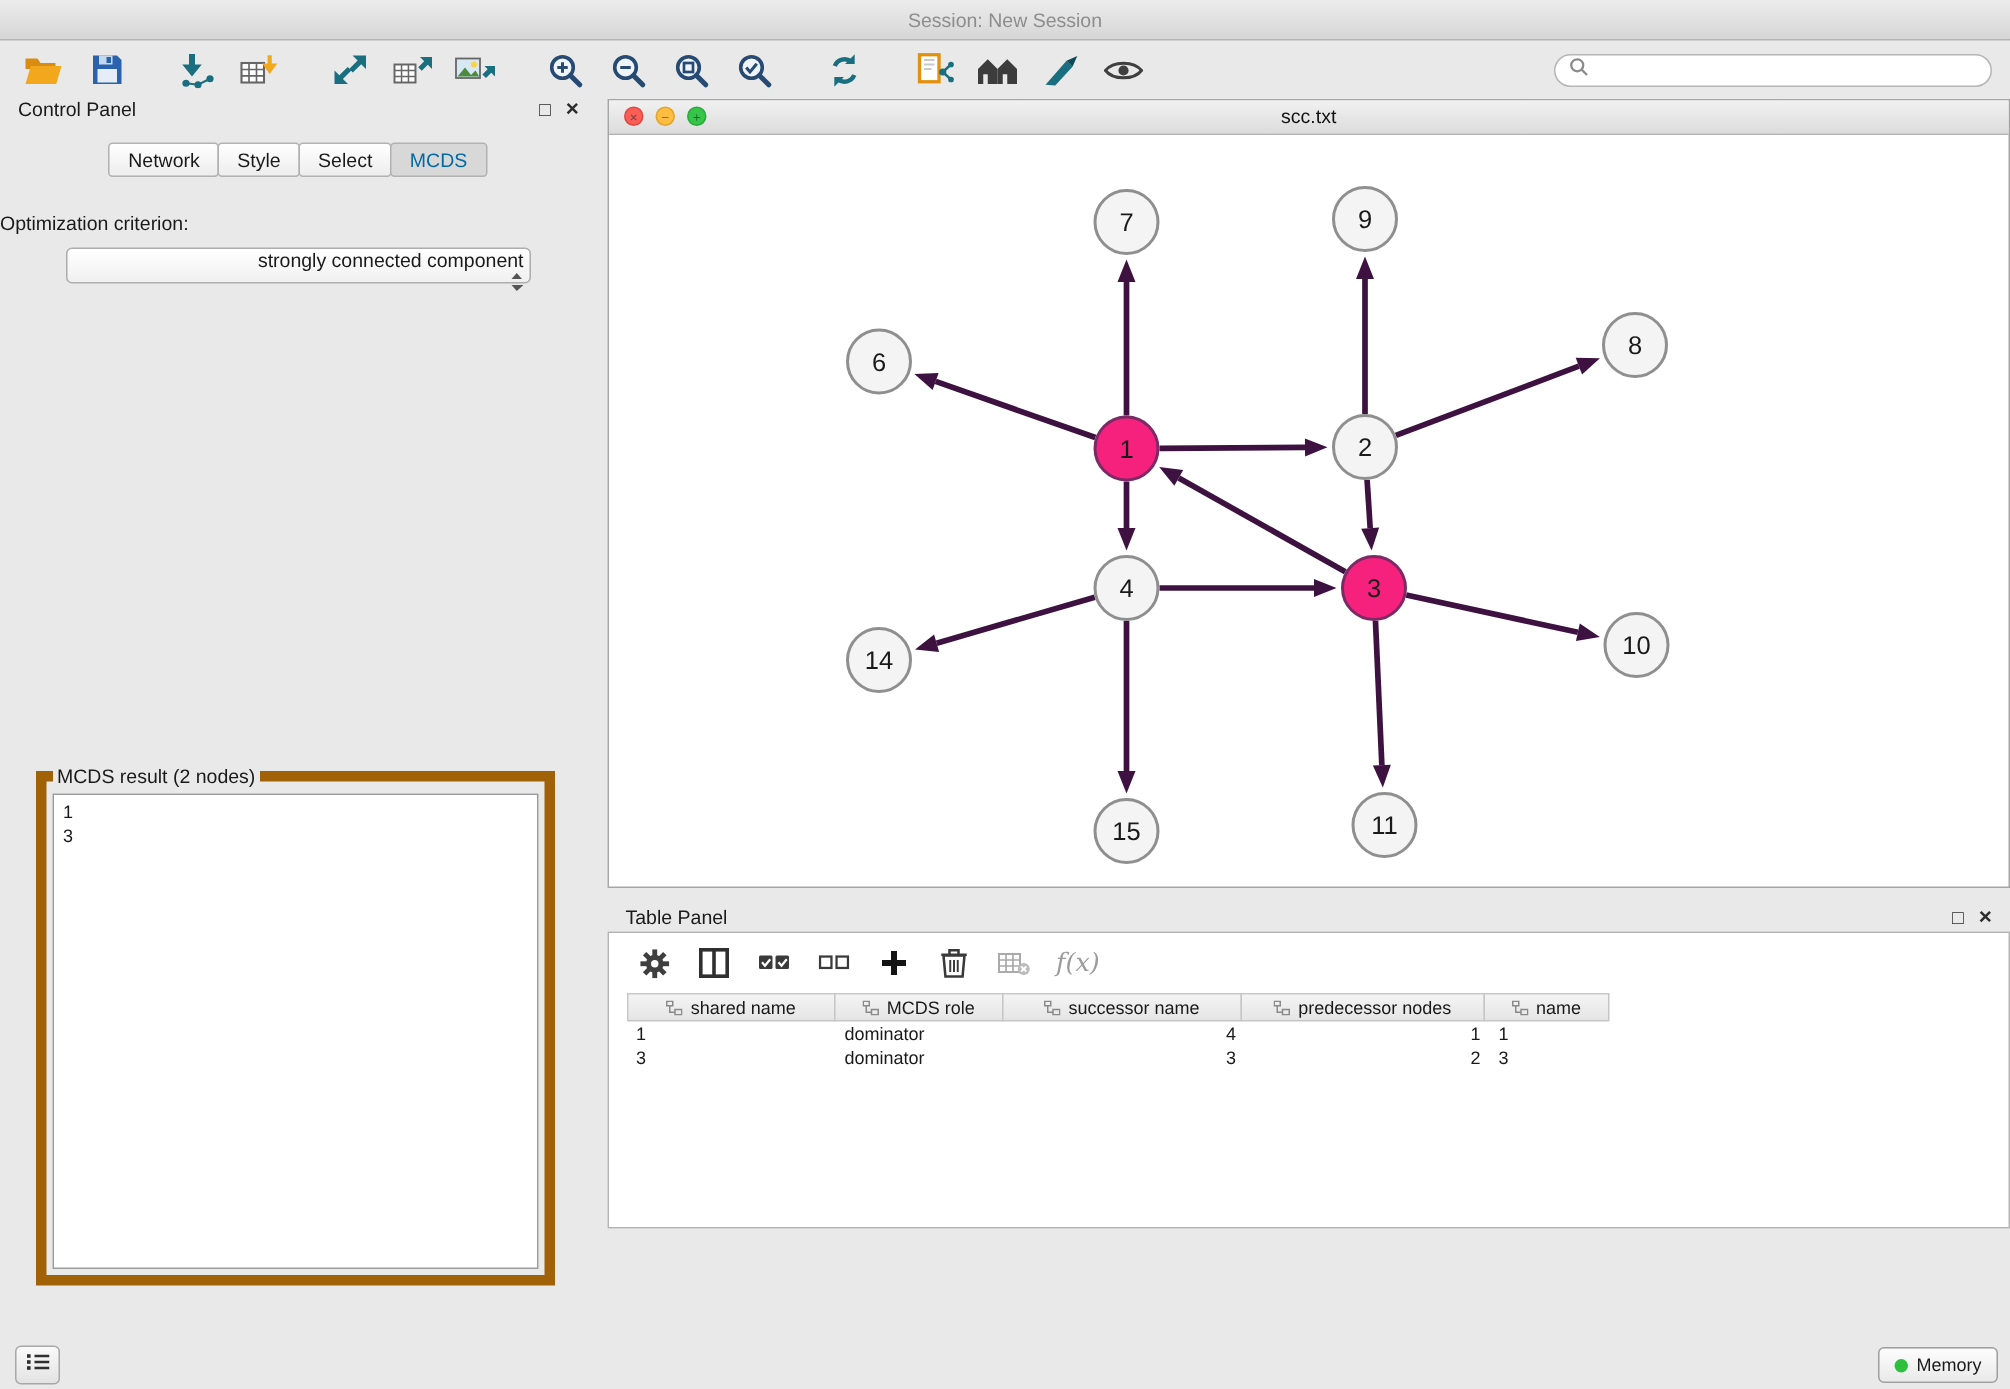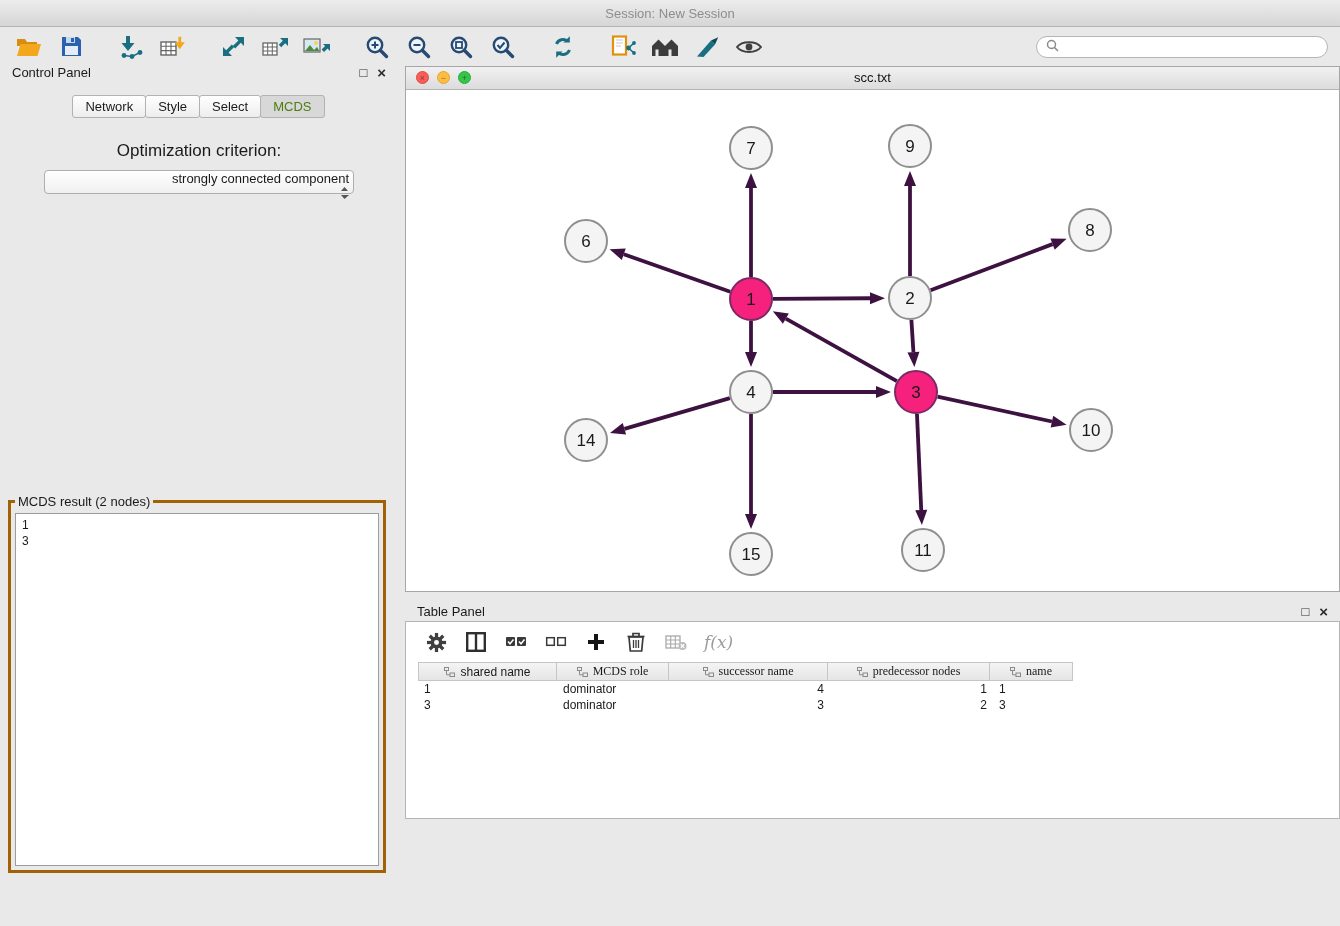--- a/index.html
+++ b/index.html
@@ -26,32 +26,32 @@
 
   
   .control-panel{position:absolute;left:0;top:65px;width:398px;height:823px;}
   .cp-header{height:30px;display:flex;align-items:flex-start;padding:0 12px;font-size:13px;gap:25px;}
   .panel-btns{margin-left:auto;display:flex;gap:10px;align-items:center;}
   .pb{font-size:13px;color:#2d2d2d;cursor:pointer;line-height:1;}
   .pb.x{font-weight:bold;font-size:15px;}
   .cp-tabs{height:24px;display:flex;justify-content:center;align-items:flex-start;}
   .cp-tab{font-size:13px;padding:3px 12px;background:linear-gradient(#ffffff,#ededed);
     border:1px solid #b2b2b2;margin-left:-1px;border-radius:3px;cursor:pointer;}
-  .cp-tab.active{background:#d8d8d8;color:#4d7c0f;}
-  .opt-label{text-align:center;font-size:17px;margin-top:22px;}
+  .cp-tab.active{background:#d8d8d8;color:#0369a1;}
+  .opt-label{text-align:left;font-size:13px;margin-top:22px;}
   .criterion-select{margin:9px auto 0;width:310px;height:24px;border:1px solid #aeaeae;
     border-radius:4px;background:linear-gradient(#ffffff,#f0f0f0);display:flex;align-items:flex-end;
     padding:0 4px 0 10px;font-size:13px;box-sizing:border-box;cursor:pointer;flex-direction:column;}
   .criterion-select .stepper{margin-left:auto;display:flex;align-items:center;}
   .btn-row{display:flex;justify-content:center;gap:16px;margin-top:13px;}
   .btn{height:23px;padding:0 15px;border:1px solid #ababab;border-radius:4px;
     background:linear-gradient(#ffffff,#ececec);font-size:13px;cursor:pointer;
     font-family:"Liberation Sans",sans-serif;}
   .result-box{position:absolute;left:8px;right:12px;top:429px;bottom:15px;
-    border:3px solid #a16207;margin:0;padding:4px;display:flex;}
+    border:7px solid #a16207;margin:16px;padding:4px;display:flex;}
   .result-box legend{font-size:13px;padding:0 3px;}
   .result-text{flex:1;background:#fff;border:1px solid #9c9c9c;font-size:12px;
     line-height:16px;padding:3px 6px;white-space:pre;overflow:auto;}
 
   
   .network-window{position:absolute;left:405px;top:66px;width:935px;height:526px;
     background:#fff;border:1px solid #a6a6a6;box-sizing:border-box;}
   .net-titlebar{height:22px;background:linear-gradient(#f1f1f1,#dcdcdc);
     border-bottom:1px solid #b3b3b3;position:relative;text-align:center;
     font-size:13px;line-height:22px;color:#111;}
@@ -71,21 +71,21 @@
   .ttb{height:40px;display:flex;align-items:center;gap:16px;padding-left:18px;}
   .ttb-icon{width:24px;height:24px;display:flex;align-items:center;justify-content:center;cursor:pointer;}
   .ttb-icon.disabled{cursor:default;}
   .ttb-icon.fx{font-family:"DejaVu Serif",serif;font-style:italic;color:#9b9b9b;
     font-size:17px;width:auto;}
   .tbl{margin-left:12px;}
   .thead{display:flex;}
   .th{box-sizing:border-box;height:19px;border:1px solid #c6c6c6;
     background:linear-gradient(#f4f4f4,#e5e5e5);font-size:12px;display:flex;
     align-items:center;justify-content:center;gap:5px;cursor:pointer;}
-  .th + .th{margin-left:-1px;font-family:Liberation Serif, serif;}
+  .th + .th{margin-left:-1px;}
   .tr{display:flex;height:16px;align-items:center;}
   .td{box-sizing:border-box;font-size:12px;padding:0 6px;overflow:hidden;white-space:nowrap;}
   .tp-tabs{position:absolute;left:0;right:0;bottom:3px;display:flex;justify-content:center;}
   .bt{font-size:13px;padding:3px 11px;background:linear-gradient(#fdfdfd,#ededed);
     border:1px solid #b0b0b0;margin-left:-1px;cursor:pointer;}
   .bt:first-child{border-radius:4px 0 0 4px;}
   .bt:last-child{border-radius:0 4px 4px 0;}
   .bt.active{background:#d4d4d4;color:#929292;}
 
   
@@ -495,14 +495,36 @@
               <div class="td" style="width: 113px; text-align: left;">dominator</div>
               <div class="td" style="width: 160px; text-align: right;">3</div>
               <div class="td" style="width: 163px; text-align: right;">2</div>
               <div class="td" style="width: 84px; text-align: left;">3</div>
             </div>
           </div>
       </div>
     </div>
   </div>
 
+  <div class="statusbar">
+    <span class="sb-left-btn">
+      <span>
+        <svg width="15" height="12" viewBox="0 0 15 12">
+            <g stroke="#2f2f2f" stroke-width="1.6">
+              <line x1="5" y1="2" x2="15" y2="2"></line>
+              <line x1="5" y1="6" x2="15" y2="6"></line>
+              <line x1="5" y1="10" x2="15" y2="10"></line>
+            </g>
+            <g fill="#2f2f2f">
+              <rect x="0" y="0.8" width="2.4" height="2.4"></rect>
+              <rect x="0" y="4.8" width="2.4" height="2.4"></rect>
+              <rect x="0" y="8.8" width="2.4" height="2.4"></rect>
+            </g>
+          </svg>
+      </span>
+    </span>
+    <span class="memory-btn">
+      <span class="memory-dot"></span>
+      <span>Memory</span>
+    </span>
+  </div>
 
 </div>
 
 </body></html>

